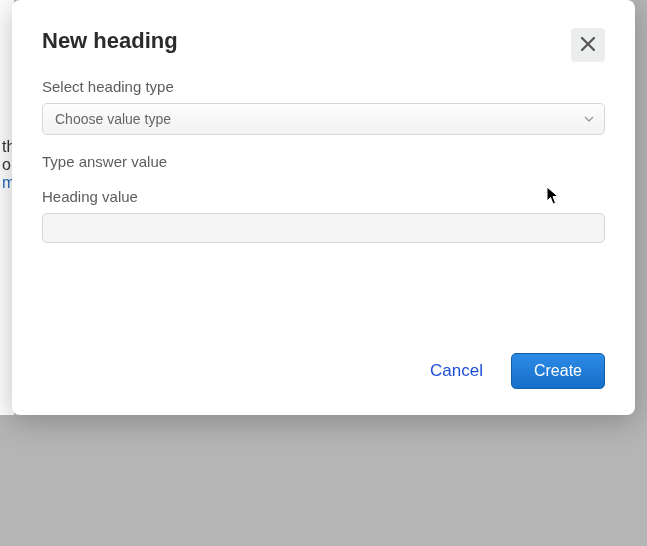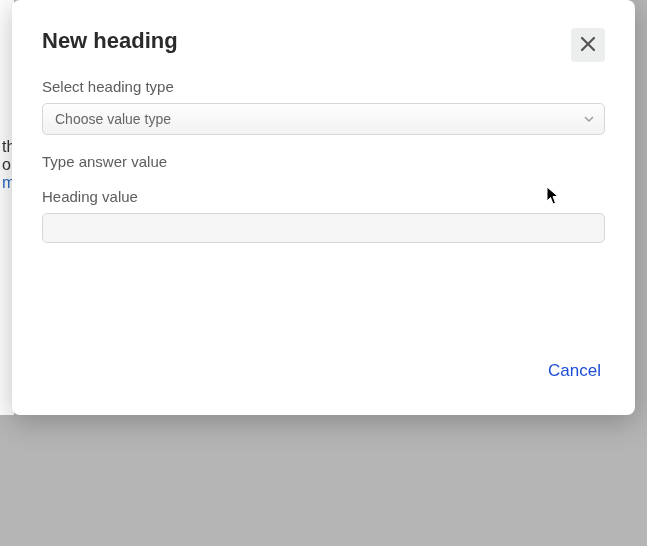--- a/index.html
+++ b/index.html
@@ -176,20 +176,21 @@
 
     <div class="form-group">
       <label class="form-label">Heading value</label>
       <input type="text" class="form-input disabled" style="">
     </div>
 
   </div>
 
   <div class="modal-footer">
     <button class="btn-cancel">Cancel</button>
+    <button class="btn-create">Create</button>
   </div>
 </div>
 
 <div class="cursor">
   <svg viewBox="0 0 14 20">
     <path d="M1 1 L1 15 L4.5 11.5 L7 18 L9.5 17 L7 10.5 L12 10.5 Z" fill="#000" stroke="#fff" stroke-width="1"></path>
   </svg>
 </div>
 
 </body></html>

